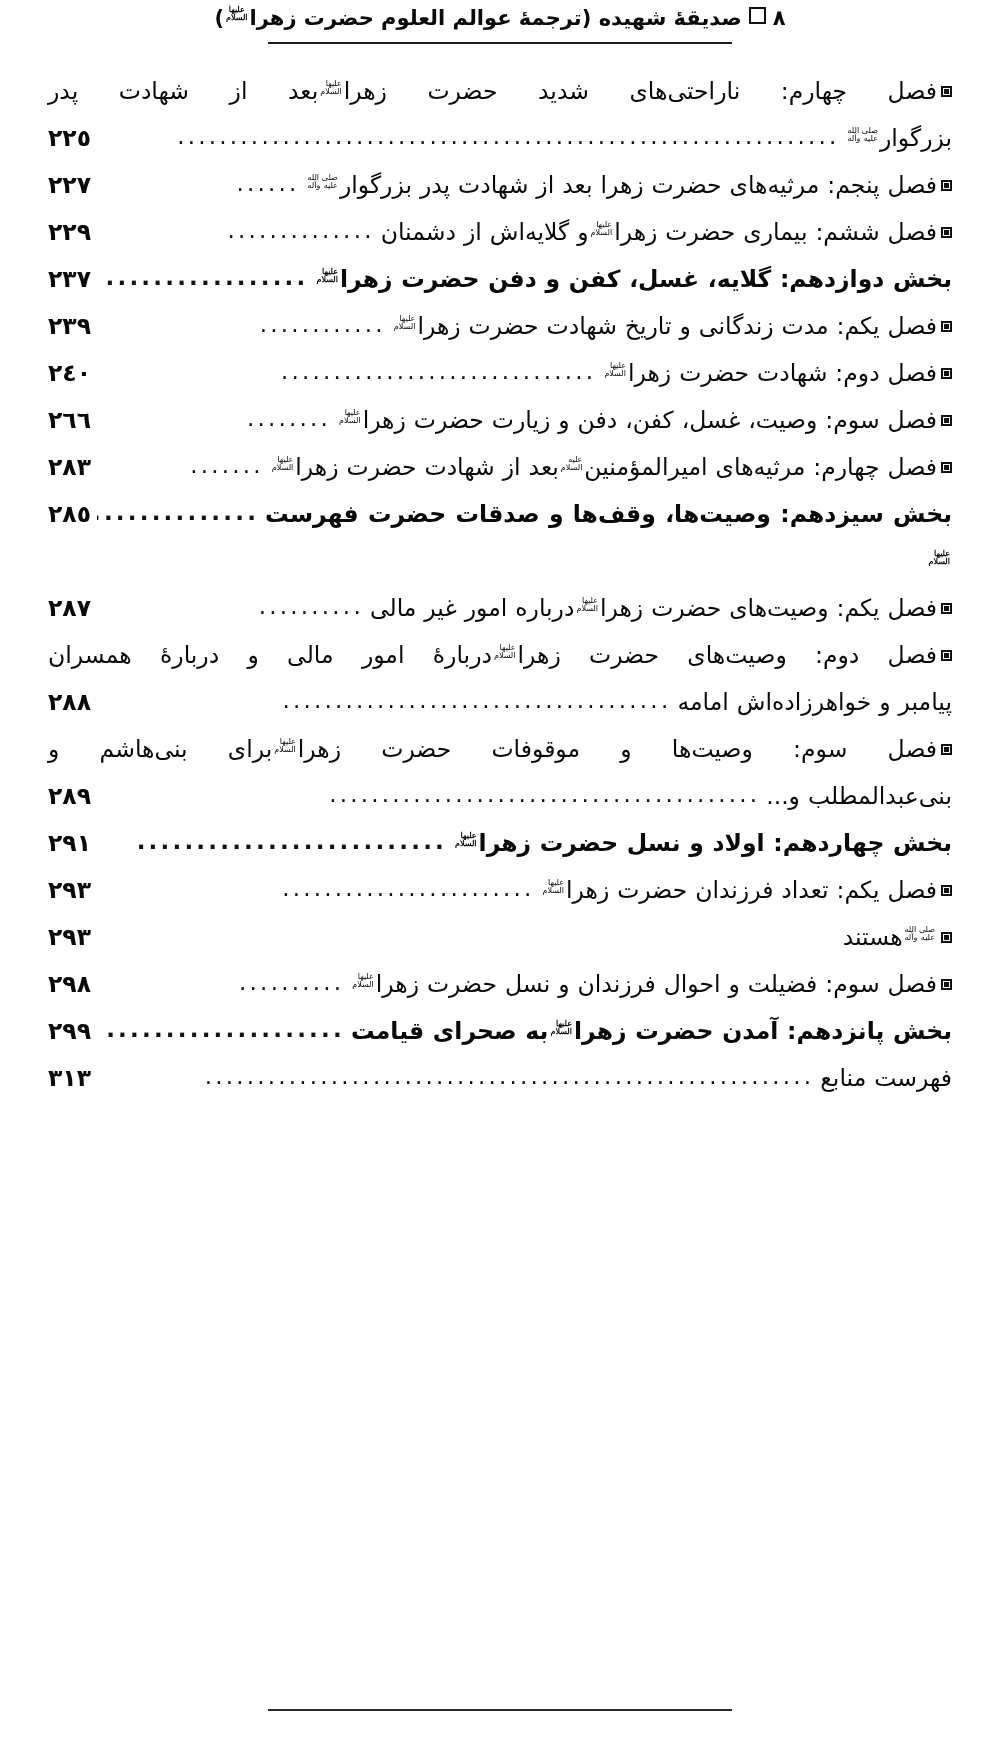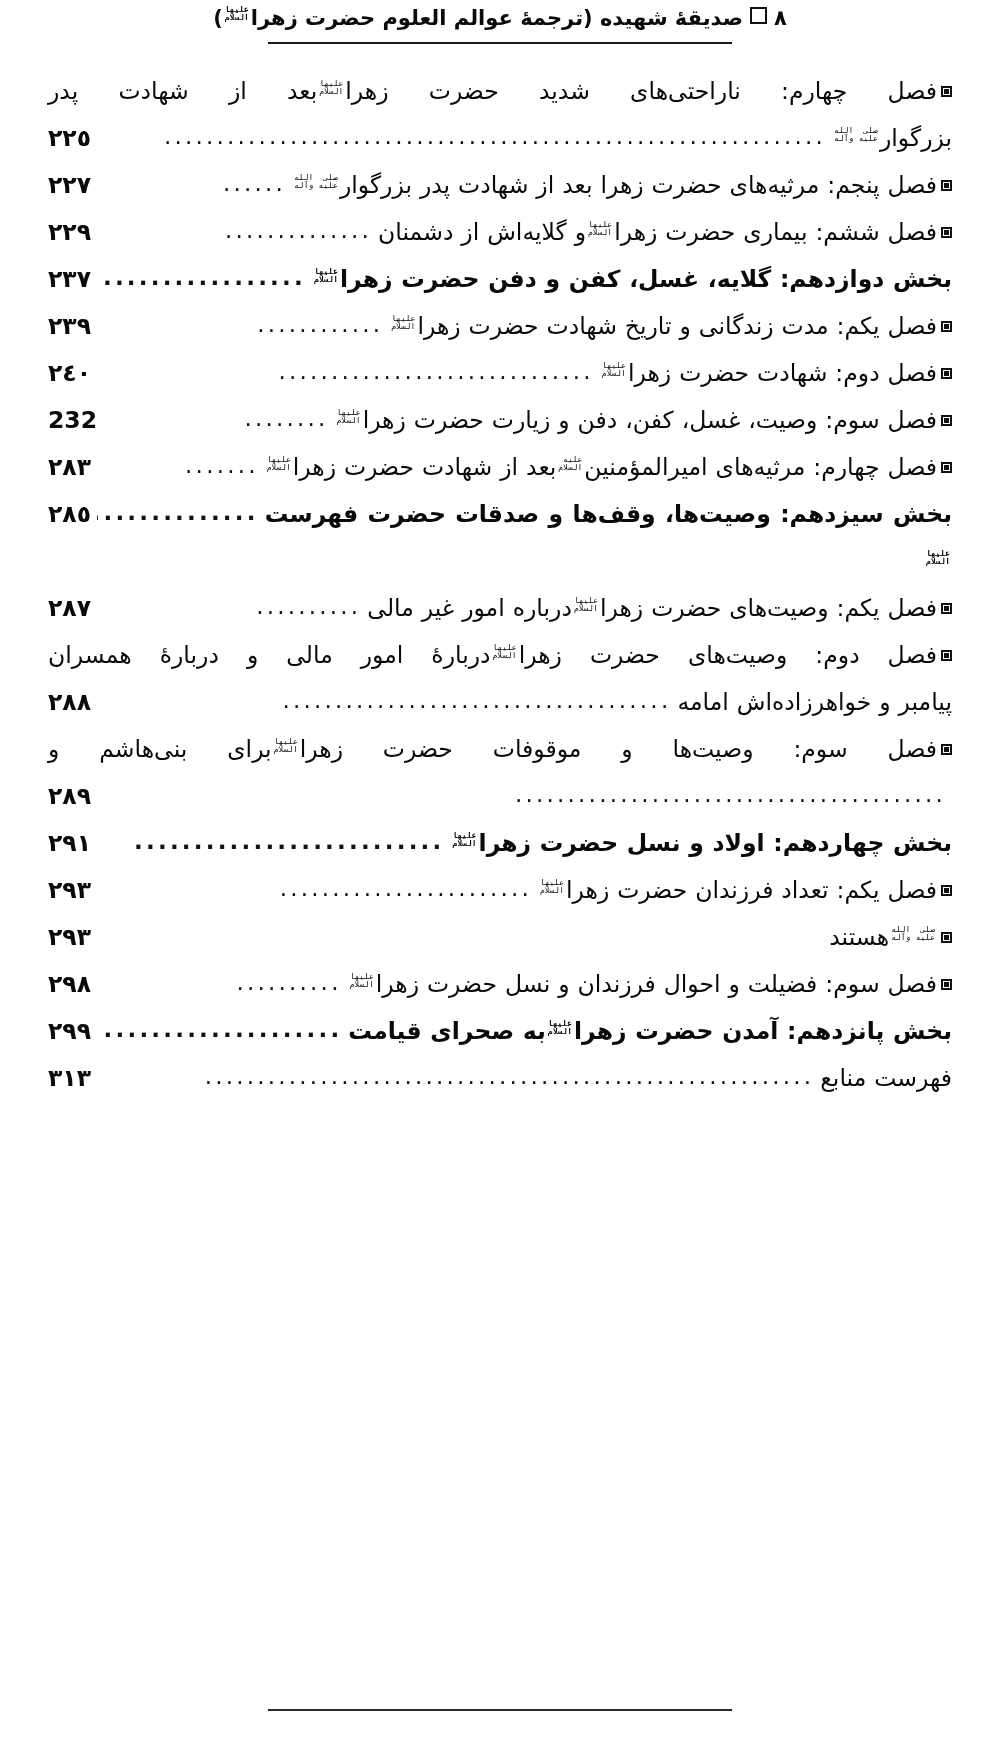--- a/index.html
+++ b/index.html
@@ -99,21 +99,21 @@
     margin-left: 4px;
     background:
       linear-gradient(#111, #111) center/5px 5px no-repeat;
   }
 
   
   .honorific {
     display: inline-block;
     font-size: 9.5px;
     line-height: 1.0;
-    font-family: Liberation Mono, monospace;
+    font-family: Liberation Sans, sans-serif;
     transform: translateY(-5px);
     margin: 0 2px;
     white-space: nowrap;
     letter-spacing: -0.3px;
     vertical-align: baseline;
   }
   .honorific.two-line {
     text-align: center;
   }
   .honorific.two-line span {
@@ -220,21 +220,21 @@
 
   <div class="toc-entry chapter row">
     <span class="title-wrap"><span class="bullet"></span><span>فصل دوم: شهادت حضرت زهرا</span><span class="honorific two-line"><span>علیها</span><span>السلام</span></span></span>
     <span class="dots">..............................</span>
     <span class="pageno">٢٤٠</span>
   </div>
 
   <div class="toc-entry chapter row">
     <span class="title-wrap"><span class="bullet"></span><span>فصل سوم: وصیت، غسل، کفن، دفن و زیارت حضرت زهرا</span><span class="honorific two-line"><span>علیها</span><span>السلام</span></span></span>
     <span class="dots">........</span>
-    <span class="pageno">232</span>
+    <span class="pageno">٢٦٦</span>
   </div>
 
   <div class="toc-entry chapter row">
     <span class="title-wrap"><span class="bullet"></span><span>فصل چهارم: مرثیه‌های امیرالمؤمنین</span><span class="honorific two-line"><span>علیه</span><span>السلام</span></span><span>بعد از شهادت حضرت زهرا</span><span class="honorific two-line"><span>علیها</span><span>السلام</span></span></span>
     <span class="dots">.......</span>
     <span class="pageno">٢٨٣</span>
   </div>
 
   <div class="toc-entry section row">
     <span class="title-wrap"><span>بخش سیزدهم: وصیت‌ها، وقف‌ها و صدقات حضرت فهرست</span><span class="honorific two-line"><span>علیها</span><span>السلام</span></span></span>
@@ -257,20 +257,21 @@
       <span class="dots">.....................................</span>
       <span class="pageno">٢٨٨</span>
     </div>
   </div>
 
   <div class="toc-entry chapter">
     <div class="wrapline">
       <span class="bullet"></span><span>فصل سوم: وصیت‌ها و موقوفات حضرت زهرا</span><span class="honorific two-line"><span>علیها</span><span>السلام</span></span><span>برای بنی‌هاشم و</span>
     </div>
     <div class="row">
+      <span class="title-wrap">بنی‌عبدالمطلب و...</span>
       <span class="dots">.........................................</span>
       <span class="pageno">٢٨٩</span>
     </div>
   </div>
 
   <div class="toc-entry section row">
     <span class="title-wrap"><span>بخش چهاردهم: اولاد و نسل حضرت زهرا</span><span class="honorific two-line"><span>علیها</span><span>السلام</span></span></span>
     <span class="dots">..........................</span>
     <span class="pageno">٢٩١</span>
   </div>

